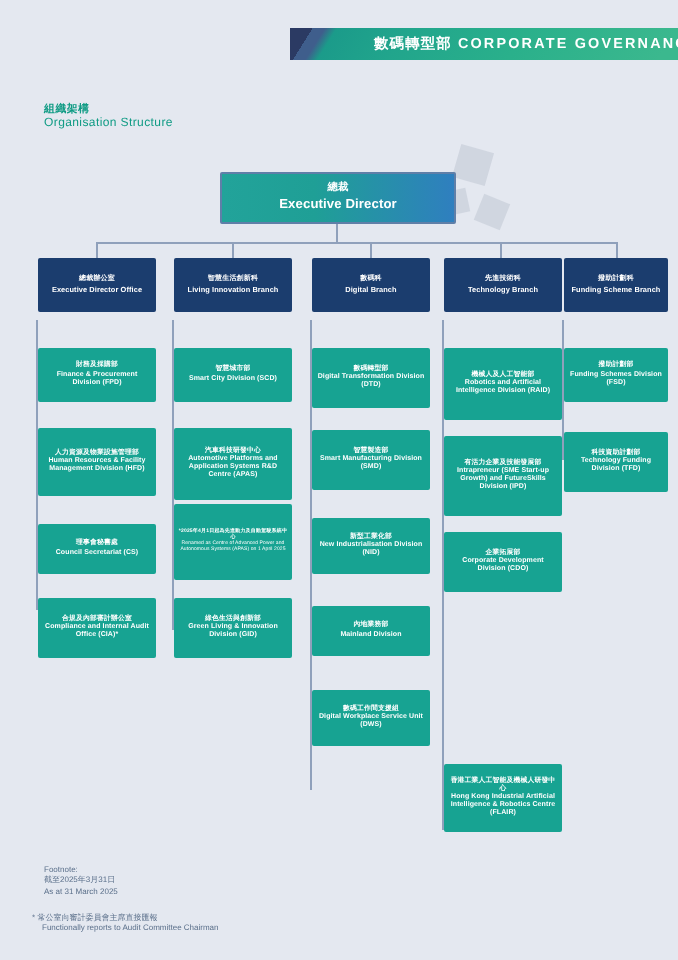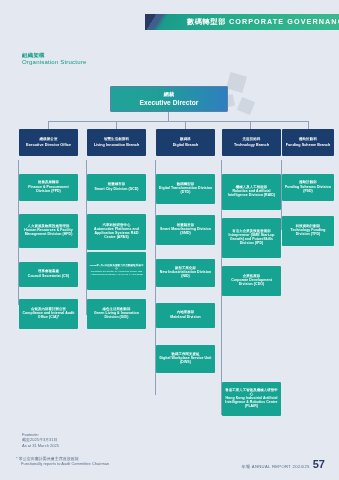--- a/index.html
+++ b/index.html
@@ -243,18 +243,14 @@
     <div class="lbl">Footnote:</div>
     <div class="row">截至2025年3月31日</div>
     <div class="row">As at 31 March 2025</div>
   </div>
   <div class="footnote2">
     <div class="row"><span class="star">*</span>
       <span>常公室向審計委員會主席直接匯報</span></div>
     <div class="row" style="padding-left:5px;">Functionally reports to Audit Committee Chairman</div>
   </div>
 
-  <div class="pagefoot">
-    <span class="rep">年報 ANNUAL REPORT 2024/25</span>
-    <span class="num">57</span>
-  </div>
 
 </div>
 
 </body></html>

